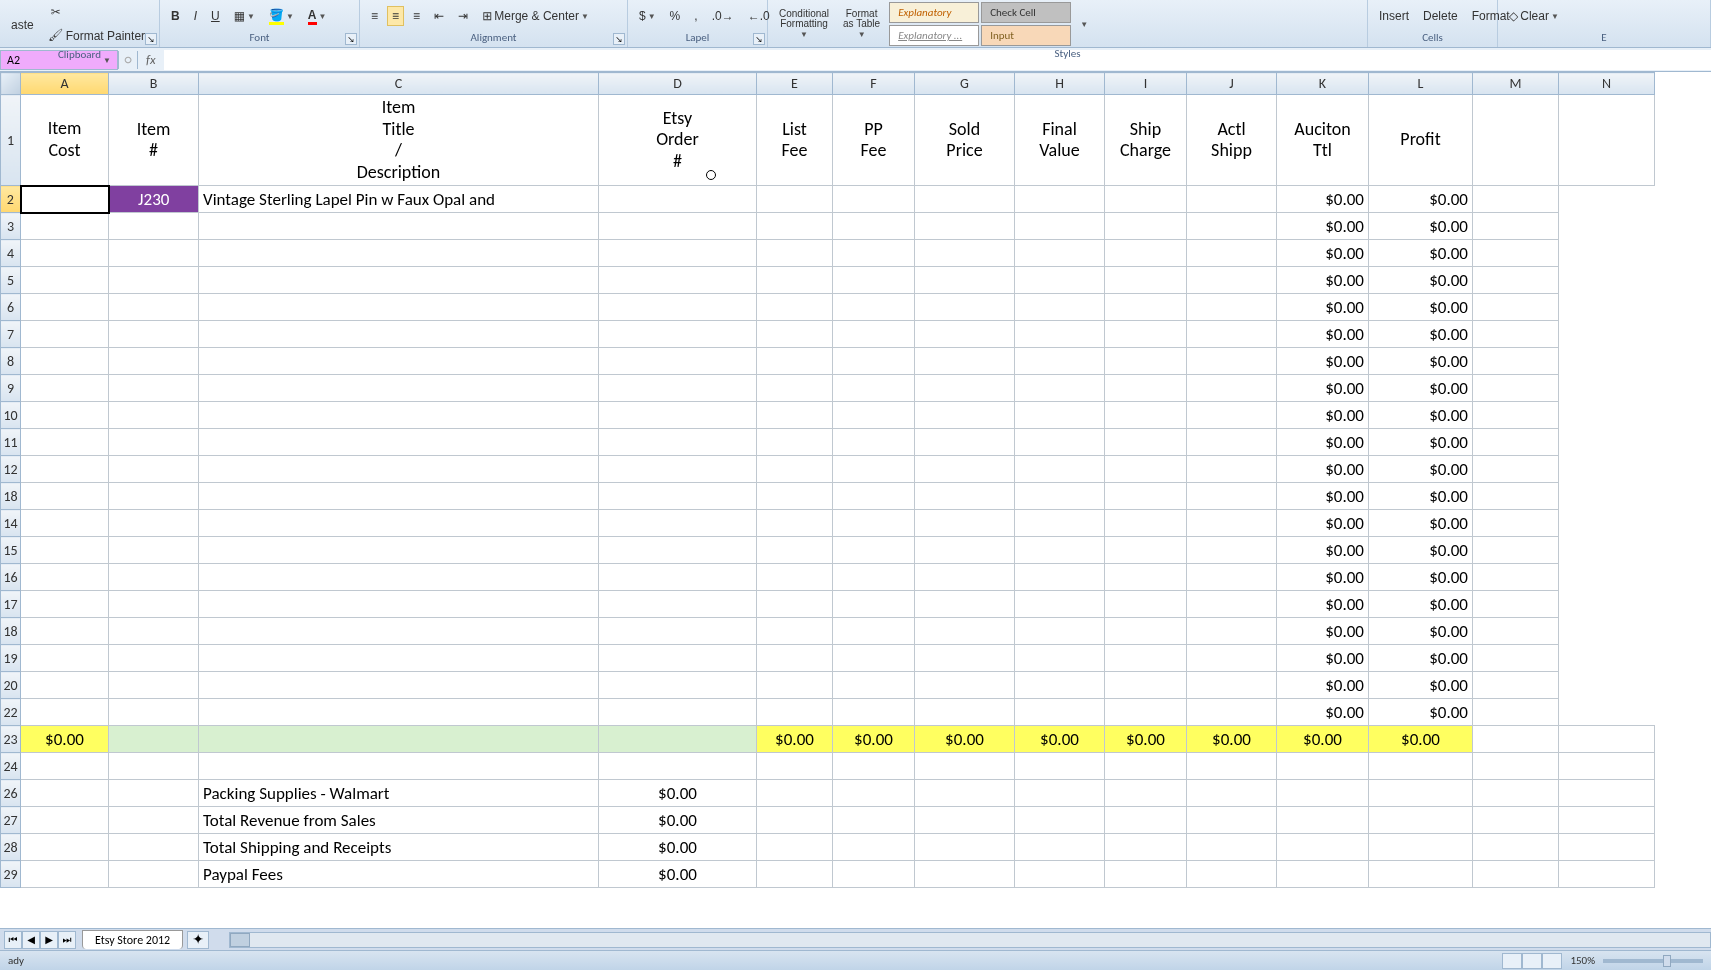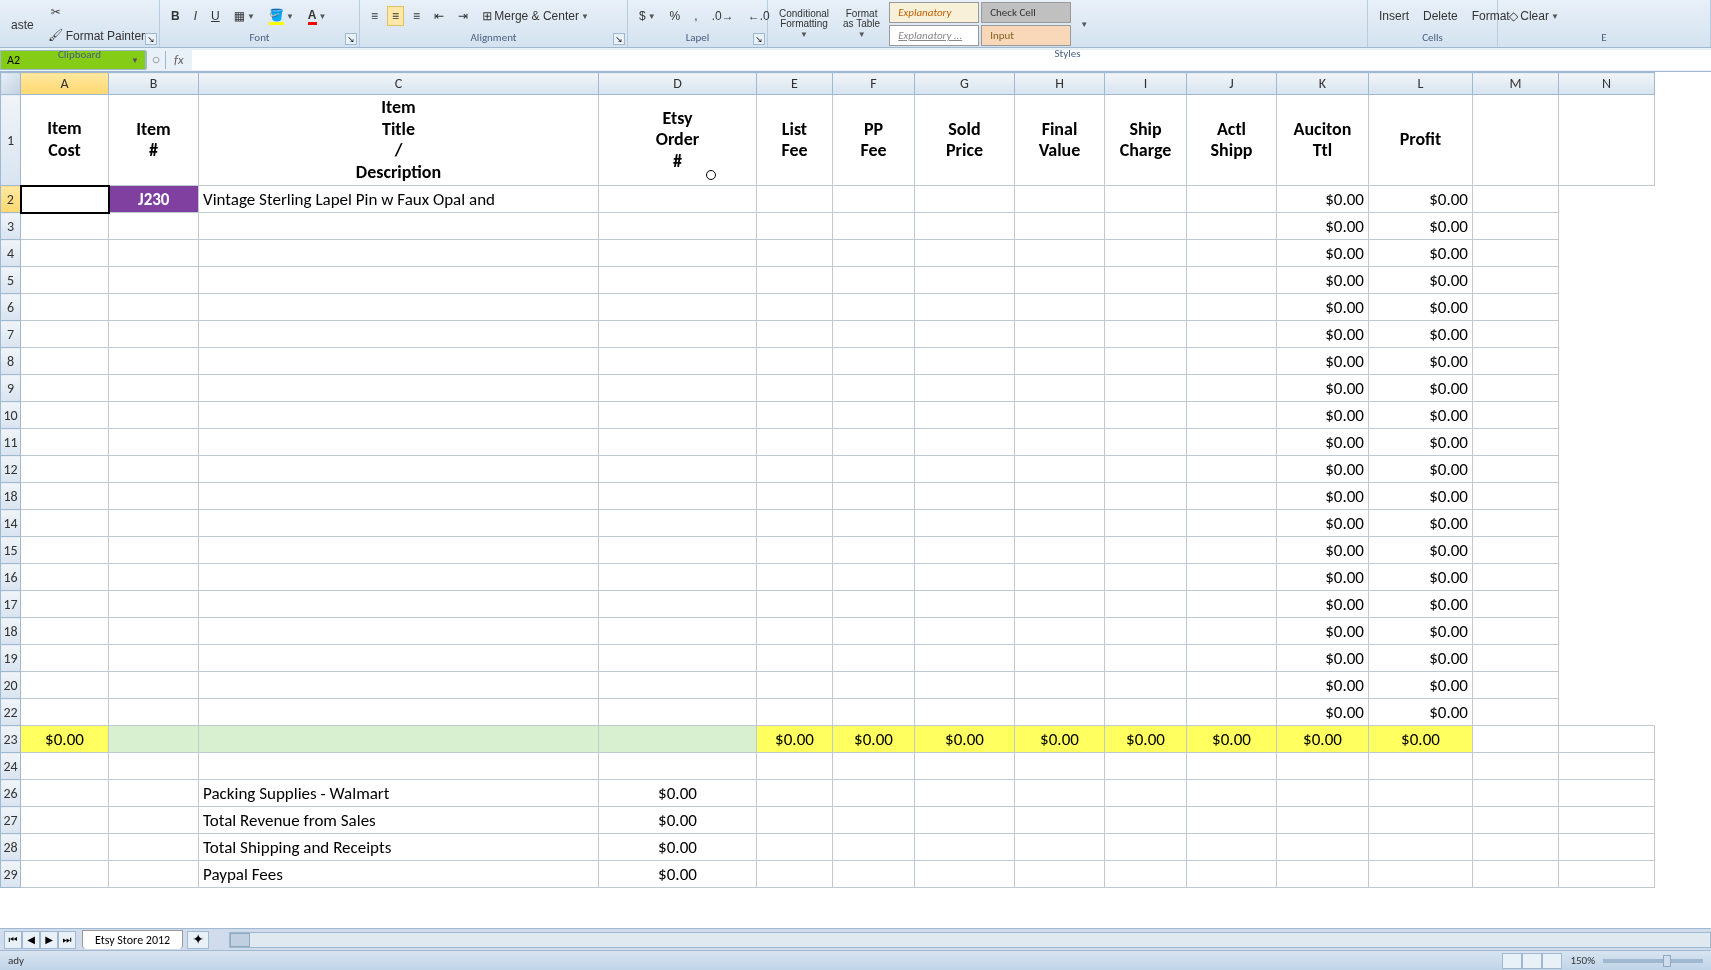--- a/index.html
+++ b/index.html
@@ -17,36 +17,36 @@
 .group-expand { position: absolute; bottom: 2px; right: 2px; width: 12px; height: 12px; border: 1px solid #a0b8d0; background: #e8f0f8; font-size: 8px; line-height: 10px; text-align: center; cursor: pointer; }
 
 .style-box { border: 1px solid #999; padding: 3px 8px; font-size: 11px; min-width: 90px; text-align: left; }
 .style-calc { background: #f8f0d8; color: #c06000; font-style: italic; }
 .style-check { background: #c0c0c0; color: #333; }
 .style-explan { background: #fff; color: #888; font-style: italic; text-decoration: underline; }
 .style-input { background: #f8d8b8; color: #806020; }
 
 
 .name-formula-row { display: flex; align-items: center; height: 24px; background: #e8f0f8; border-bottom: 1px solid #a0b8d0; }
-.name-box { width: 146px; border: 1px solid #a0b8d0; background: #84cc16; padding: 2px 6px; font-size: 12px; display: flex; align-items: center; justify-content: space-between; }
+.name-box { width: 118px; border: 1px solid #a0b8d0; background: #f0abfc; padding: 2px 6px; font-size: 12px; display: flex; align-items: center; justify-content: space-between; }
 .fx-label { font-style: italic; color: #666; padding: 0 8px; font-size: 13px; }
 .fx-icon { width: 20px; height: 18px; border-left: 1px solid #a0b8d0; border-right: 1px solid #a0b8d0; display: flex; align-items: center; justify-content: center; cursor: pointer; }
 .formula-input { flex: 1; background: #fff; border: none; padding: 2px 6px; font-size: 12px; height: 20px; }
 
 
 .grid-container { position: relative; overflow: hidden; height: 870px; }
 .grid { border-collapse: collapse; table-layout: fixed; }
 .col-header { background: linear-gradient(to bottom, #f0f4f8, #d8e4f0); border: 1px solid #a0b8d0; text-align: center; font-size: 14px; color: #333; height: 22px; font-weight: normal; position: relative; }
 .col-header.selected { background: linear-gradient(to bottom, #ffe8a0, #ffd870); }
 .row-header { background: linear-gradient(to bottom, #f0f4f8, #d8e4f0); border: 1px solid #a0b8d0; text-align: center; font-size: 14px; color: #333; width: 20px; font-weight: normal; }
 .row-header.active { background: linear-gradient(to bottom, #ffe8a0, #ffd870); }
 .cell { border: 1px solid #c0c8d0; padding: 2px 4px; font-size: 17px; color: #000; height: 27px; overflow: hidden; white-space: nowrap; }
-.cell.header-cell { font-weight: bold; text-align: center; font-size: 18px; vertical-align: middle; line-height: 1.2; }
+.cell.header-cell { font-weight: normal; text-align: center; font-size: 18px; vertical-align: middle; line-height: 1.2; }
 .cell.selected { border: 2px solid #000; }
-.cell.item-num { background: #8040a0; color: #fff; text-align: center; font-weight: bold; }
+.cell.item-num { background: #8040a0; color: #fff; text-align: center; font-weight: normal; }
 .cell.money-right { text-align: right; }
 .cell.totals-row { background: #ffff60; font-weight: normal; text-align: center; }
 .cell.green-row { background: #d8f0d0; }
 .tall-header { height: 54px; }
 
 
 .sheet-tabs-row { position: absolute; bottom: 20px; left: 0; right: 0; height: 22px; background: #d0dcec; display: flex; align-items: center; border-top: 1px solid #a0b8d0; }
 .sheet-nav { display: flex; padding: 0 4px; }
 .sheet-nav-btn { width: 18px; height: 18px; border: 1px solid #a0b8d0; background: #e8f0f8; font-size: 10px; cursor: pointer; display: flex; align-items: center; justify-content: center; }
 .sheet-tab { background: #fff; border: 1px solid #999; border-bottom: none; padding: 2px 12px; font-size: 12px; border-radius: 0 0 4px 4px; margin-left: 2px; cursor: pointer; }

